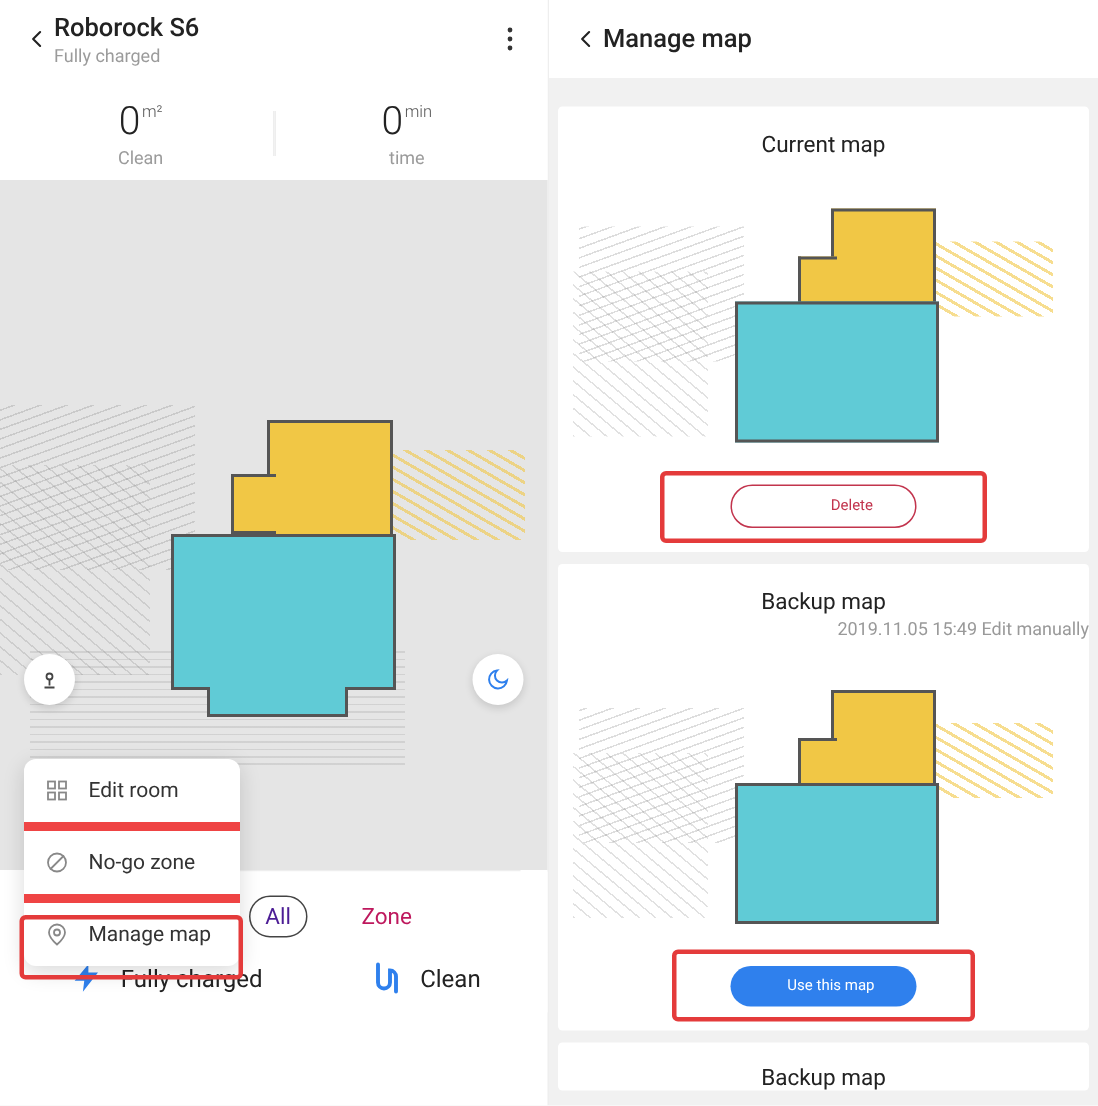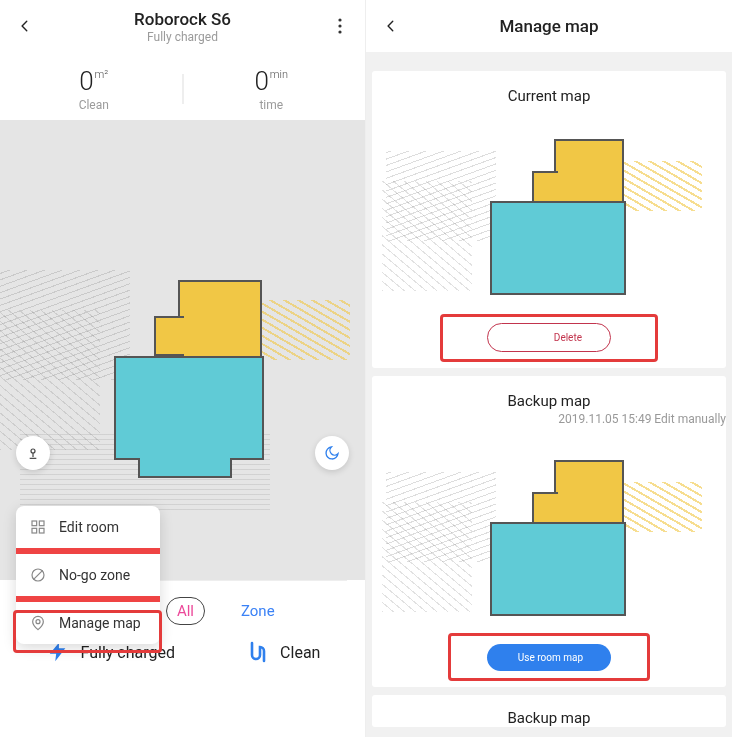--- a/index.html
+++ b/index.html
@@ -11,21 +11,21 @@
       display: flex;
       overflow: hidden;
     }
     .screen { position: relative; height: 737px; background: #fff; }
     .screen-left { width: 366px; border-right: 1px solid #eee; }
     .screen-right { width: 366px; background: #f1f1f1; }
 
     
     .header { height: 52px; display: flex; align-items: center; padding: 0 14px; background:#fff;}
     .header .back { width: 22px; height: 22px; display:flex; align-items:center; justify-content:center; cursor:pointer; }
-    .header .title-block { flex:1; text-align:center; }
+    .header .title-block { flex:1; text-align:left; }
     .header .title { font-size: 17px; color: #222; font-weight: 500; }
     .header .subtitle { font-size: 12px; color: #9b9b9b; margin-top:1px;}
     .header .more { width: 22px; height: 22px; display:flex; align-items:center; justify-content:center; cursor:pointer;}
     .header .spacer { width:22px; }
 
     
     .stats { display:flex; align-items:center; justify-content:space-around; padding: 14px 6px 8px; background:#fff;}
     .stat { text-align:center; flex:1; }
     .stat .value { font-size: 26px; color:#222; font-weight:300; display:inline-flex; align-items:flex-start; justify-content:center;}
     .stat .unit { font-size: 11px; color:#555; margin-left:1px; margin-top:2px;}
@@ -53,22 +53,22 @@
     
     .floatbtn { position:absolute; width:34px; height:34px; border-radius:50%; background:#fff; box-shadow:0 2px 6px rgba(0,0,0,0.14); display:flex; align-items:center; justify-content:center; cursor:pointer;}
     .fb-left { left:16px; bottom:110px;}
     .fb-right { right:16px; bottom:110px;}
 
     
     .hline { height:1px; background:#eee; margin: 0 18px;}
 
     
     .tabs { display:flex; align-items:center; justify-content:center; gap:26px; padding:16px 0 10px; background:#fff;}
-    .tab { font-size:15px; color:#3b82f6; cursor:pointer; padding:4px 10px;}
-    .tab.active { border:1px solid #444; border-radius:16px; color:#ec4899; }
+    .tab { font-size:15px; color:#be185d; cursor:pointer; padding:4px 10px;}
+    .tab.active { border:1px solid #444; border-radius:16px; color:#4c1d95; }
 
     
     .bottombar { display:flex; align-items:center; justify-content:space-around; padding: 4px 10px 10px; background:#fff;}
     .bitem { display:flex; align-items:center; gap:10px; font-size:16px; color:#222;}
     .bicn { width:26px; height:26px; display:flex; align-items:center; justify-content:center;}
 
     
     .rightscroll { height: calc(737px - 52px); overflow:hidden; padding:6px;margin-top:13px; }
     .card { background:#fff; border-radius:3px; margin-bottom:8px; padding: 10px 0 14px; position:relative; }
     .card-title { text-align:center; font-size:15px; color:#222; padding:6px 0 2px;}
@@ -246,21 +246,21 @@
       <div class="card-title">Backup map</div>
       <div class="card-sub">2019.11.05 15:49   Edit manually</div>
       <div class="mapzone">
         <div class="noise" style="left:14px; top:40px; width:110px; height:90px;"></div>
         <div class="noise2" style="left:10px; top:70px; width:90px; height:110px;"></div>
         <div class="yellownoise" style="left:250px; top:50px; width:80px; height:50px;"></div>
         <div class="room-y" style="left:182px; top:28px; width:70px; height:64px;"></div>
         <div class="room-y" style="left:160px; top:60px; width:26px; height:32px; border-right:none;"></div>
         <div class="room-c" style="left:118px; top:90px; width:136px; height:94px;"></div>
       </div>
-      <div class="pillbtn pill-use">Use room map</div>
+      <div class="pillbtn pill-use">Use this map</div>
       <div class="hl-box hl-use"></div>
     </div>
 
     <div class="card-cut">
       <div class="card-title">Backup map</div>
     </div>
 
   </div>
 </div>
 

